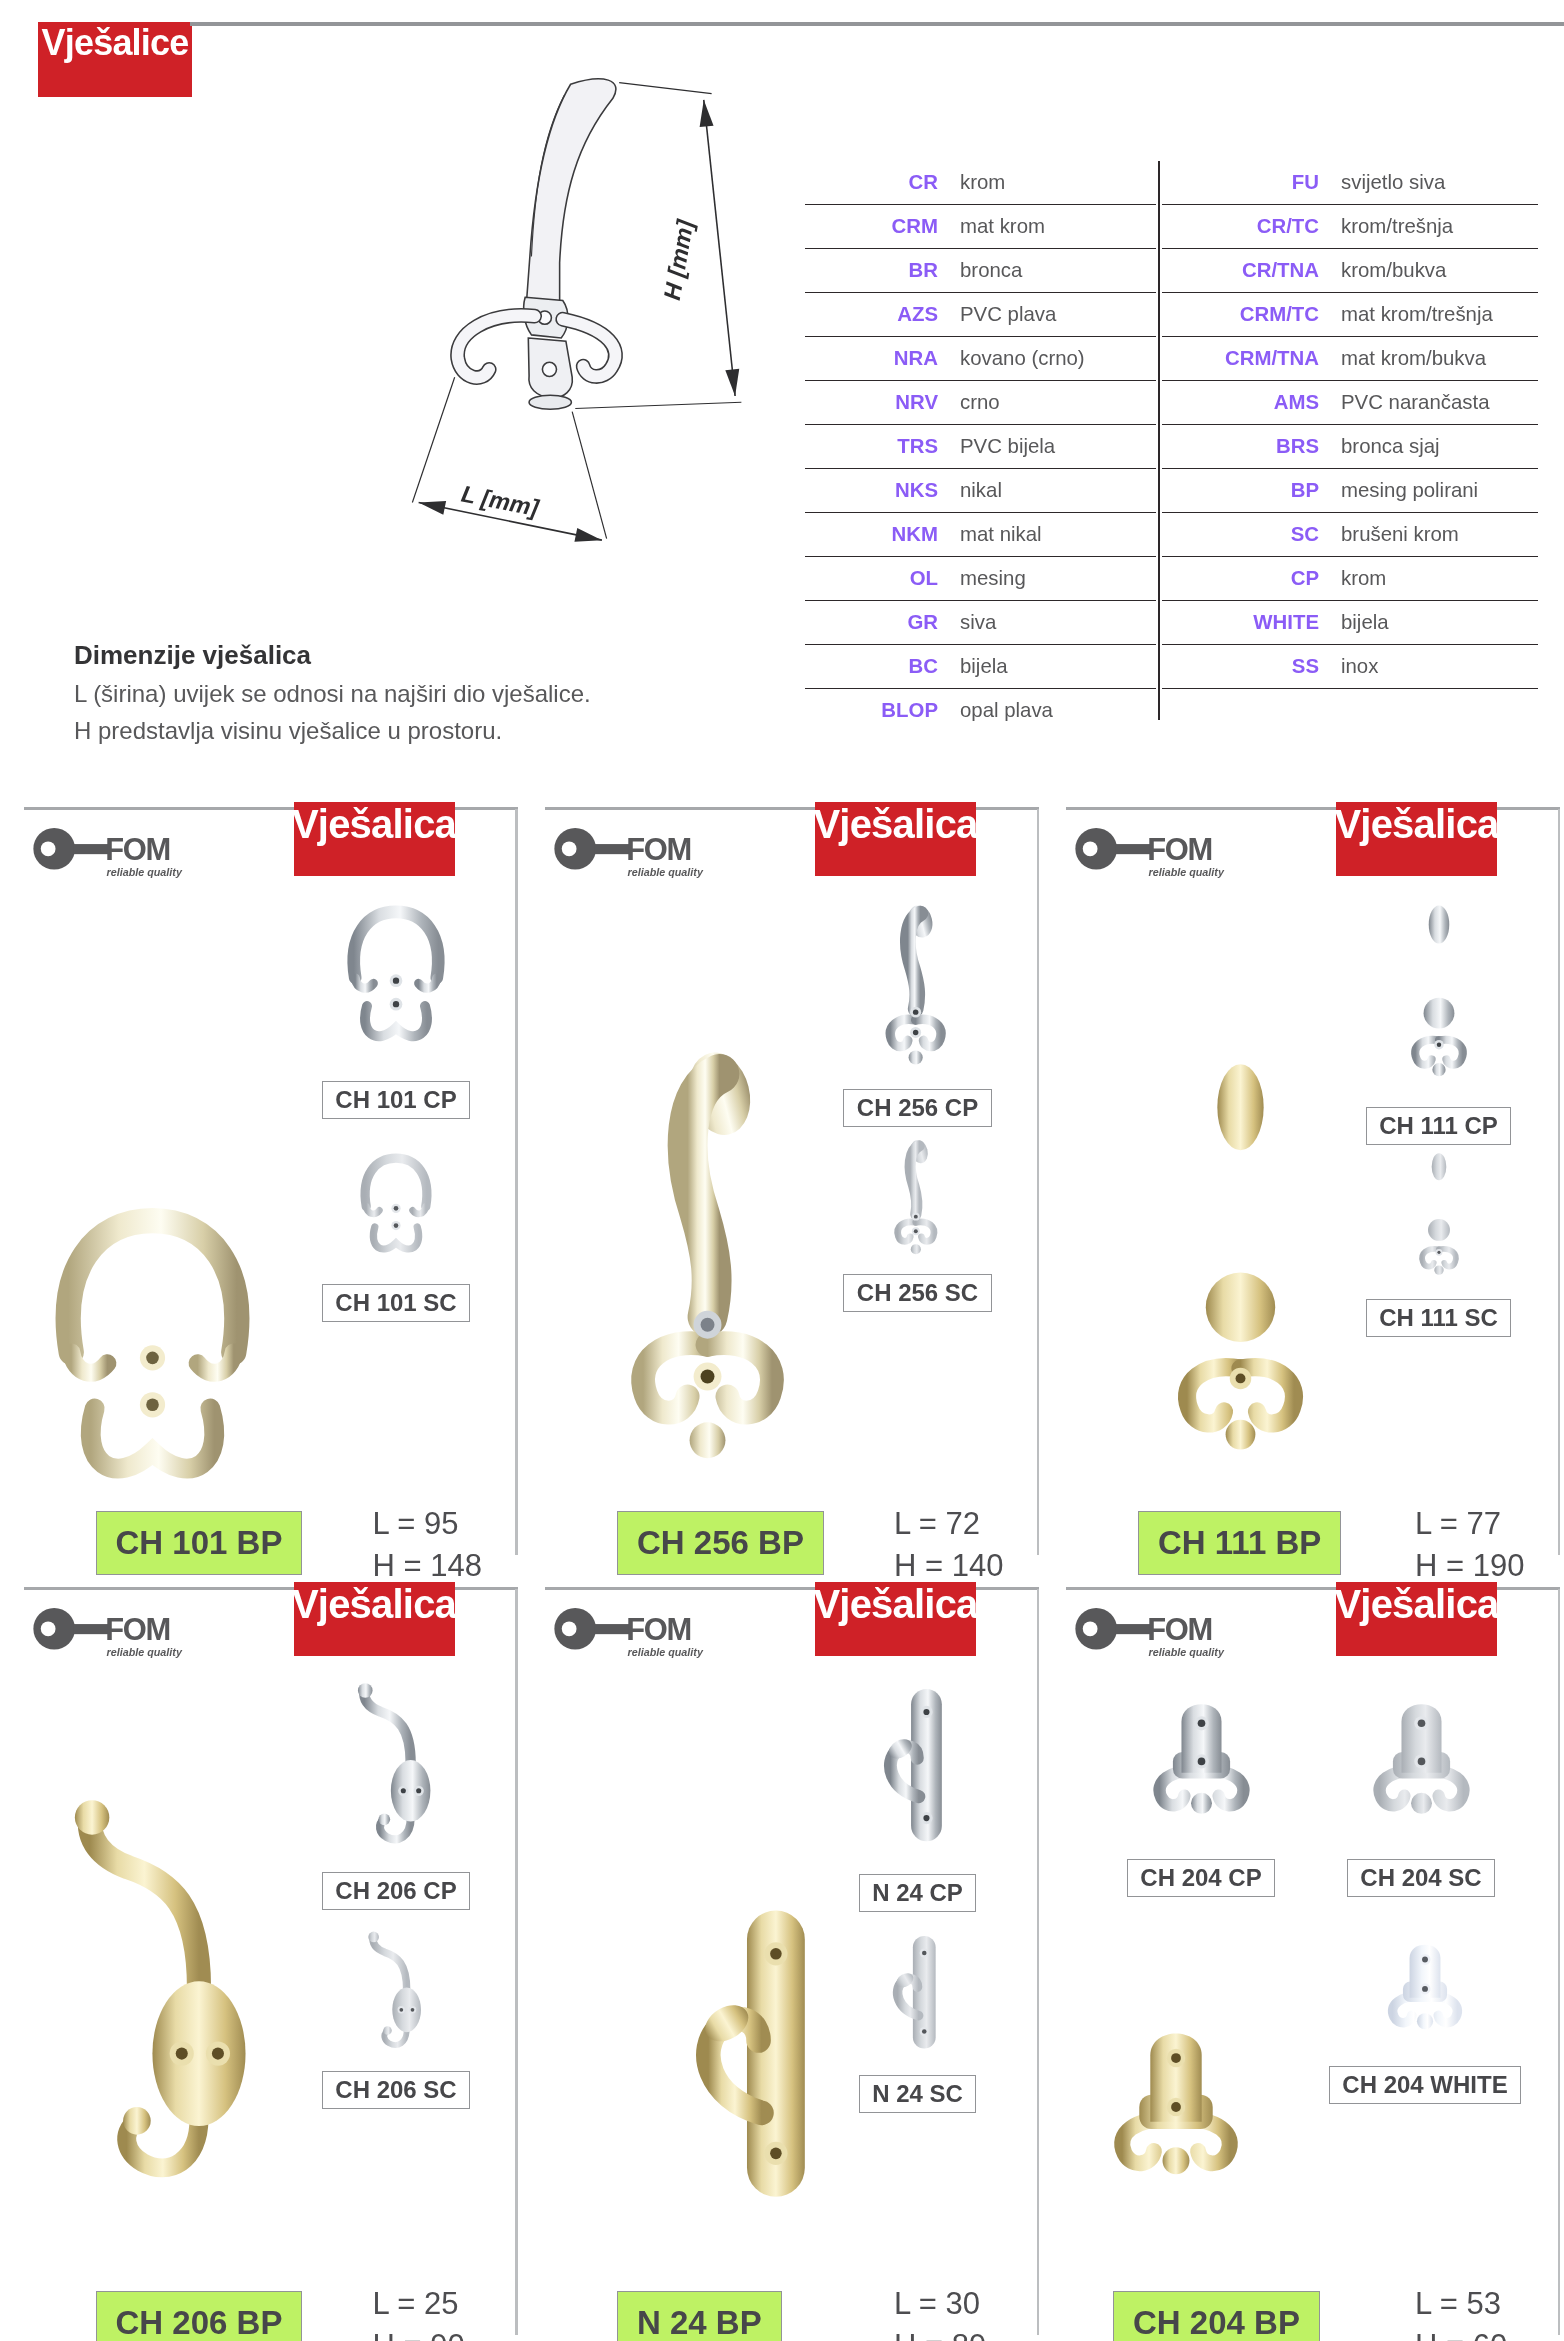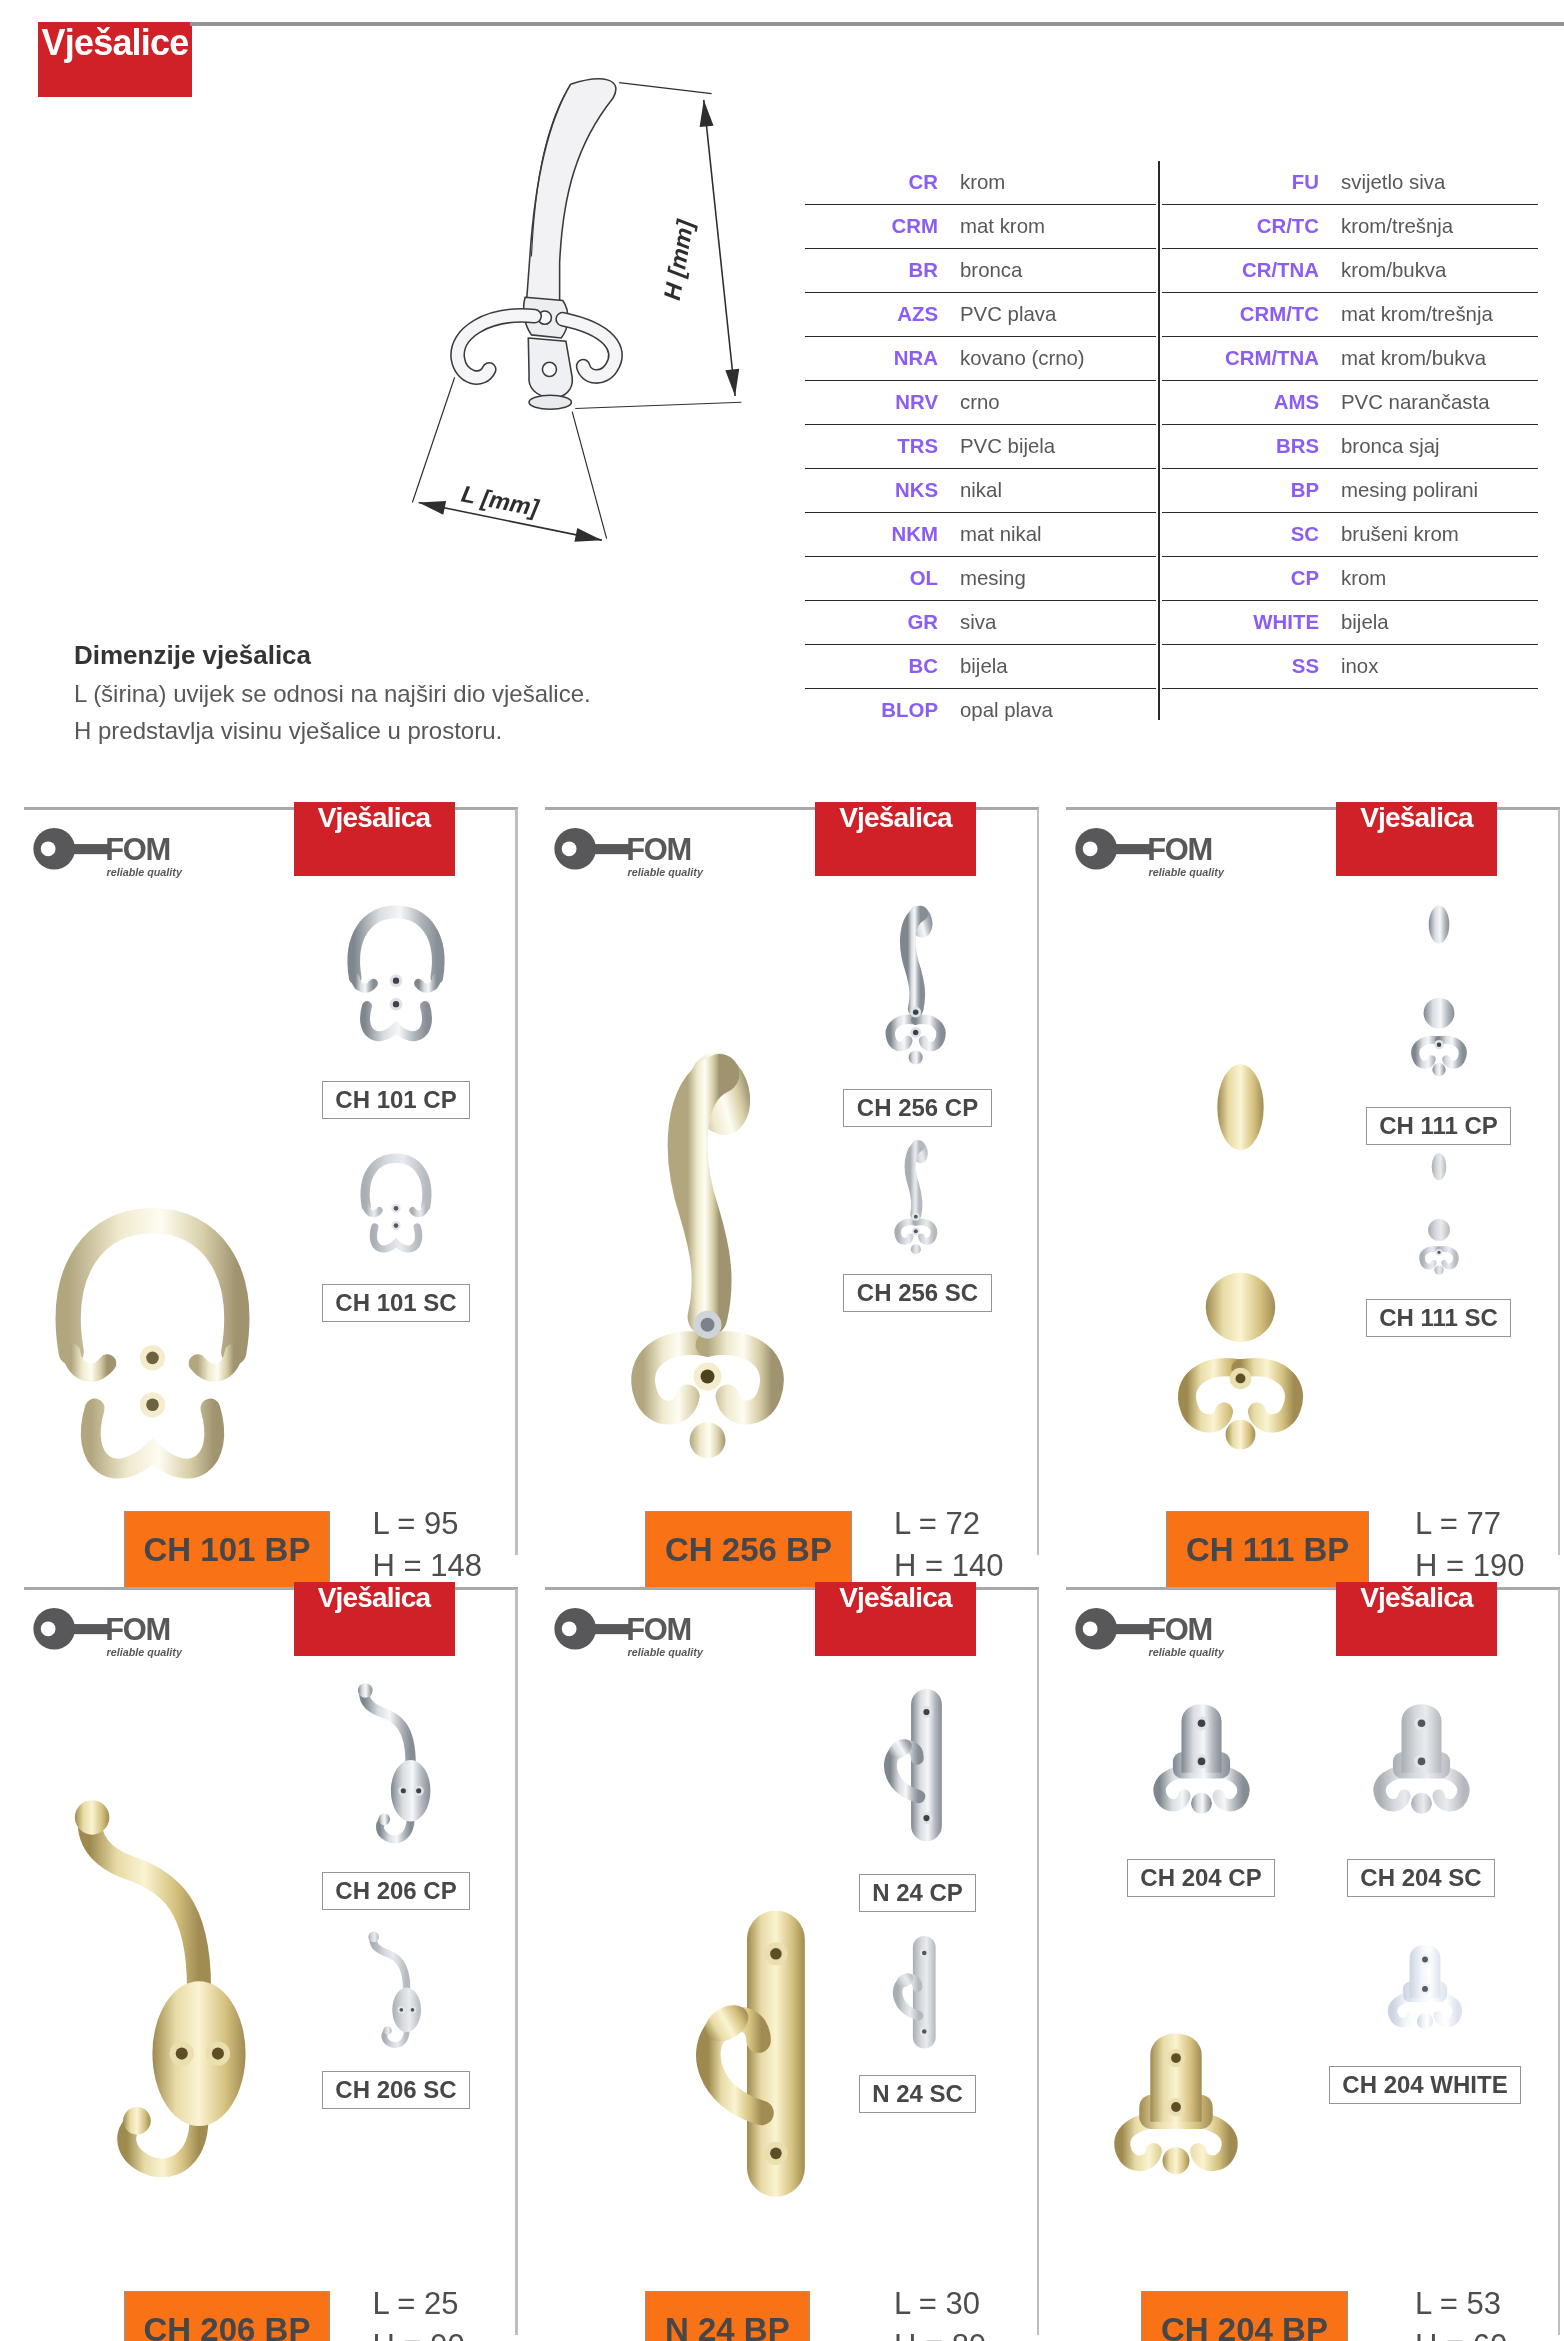--- a/index.html
+++ b/index.html
@@ -27,29 +27,29 @@
   .lrow{display:flex;align-items:center;height:43px;border-bottom:1.6px solid #2d282a;}
   .lcol.cleft .lrow:last-child{border-bottom:none;}
   .lrow .code{width:133px;text-align:right;padding-right:22px;font-weight:bold;font-size:20.4px;color:#8b5cf6;flex:none;}
   .lcol.cright .lrow .code{width:157px;}
   .lrow .desc{font-size:20.4px;color:#58585a;}
 
   
   .card{position:absolute;width:494px;height:752px;}
   .card-topline{position:absolute;left:0;top:0;width:100%;height:3.1px;background:#a6a8ab;}
   .card-divider{position:absolute;right:0;top:1.6px;width:2.4px;height:746px;background:#bcbec0;}
-  .card-banner{left:270px;top:-5.5px;width:161px;height:74px;font-size:28px;}
+  .card-banner{left:270px;top:-5.5px;width:161px;height:74px;font-size:40px;}
   .card-logo{position:absolute;left:6.3px;top:14px;}
   .variant{position:absolute;text-align:center;}
   .variant svg{display:block;margin:0 auto 7.8px auto;}
   .vlabel{display:inline-block;border:1.6px solid #929497;background:#fff;padding:3.9px 12.5px;
           font-weight:bold;font-size:24px;color:#47474a;white-space:nowrap;}
   .main-art{position:absolute;}
-  .main-label{position:absolute;left:72px;top:704px;border:1.6px solid #929497;background:#f97316;
-          padding:19px 19px;font-weight:bold;font-size:33px;color:#47474a;white-space:nowrap;margin-left:28px;}
+  .main-label{position:absolute;left:72px;top:704px;border:1.6px solid #929497;background:#bef264;
+          padding:12px 19px;font-weight:bold;font-size:33px;color:#47474a;white-space:nowrap;}
   .dims{position:absolute;left:349px;top:696px;font-size:31px;color:#4d4d50;line-height:42px;white-space:nowrap;}
 
   .c1{left:23.5px;top:807px;}  .c2{left:545px;top:807px;}  .c3{left:1066px;top:807px;}
   .c4{left:23.5px;top:1587px;}  .c5{left:545px;top:1587px;}  .c6{left:1066px;top:1587px;}
 
   .c1 .v1{left:290px;top:94px;width:165px;}
   .c1 .v2{left:290px;top:343px;width:165px;}
   .c2 .v1{left:290px;top:94px;width:165px;}
   .c2 .v2{left:290px;top:330px;width:165px;}
   .c3 .v1{left:290px;top:94px;width:165px;}

